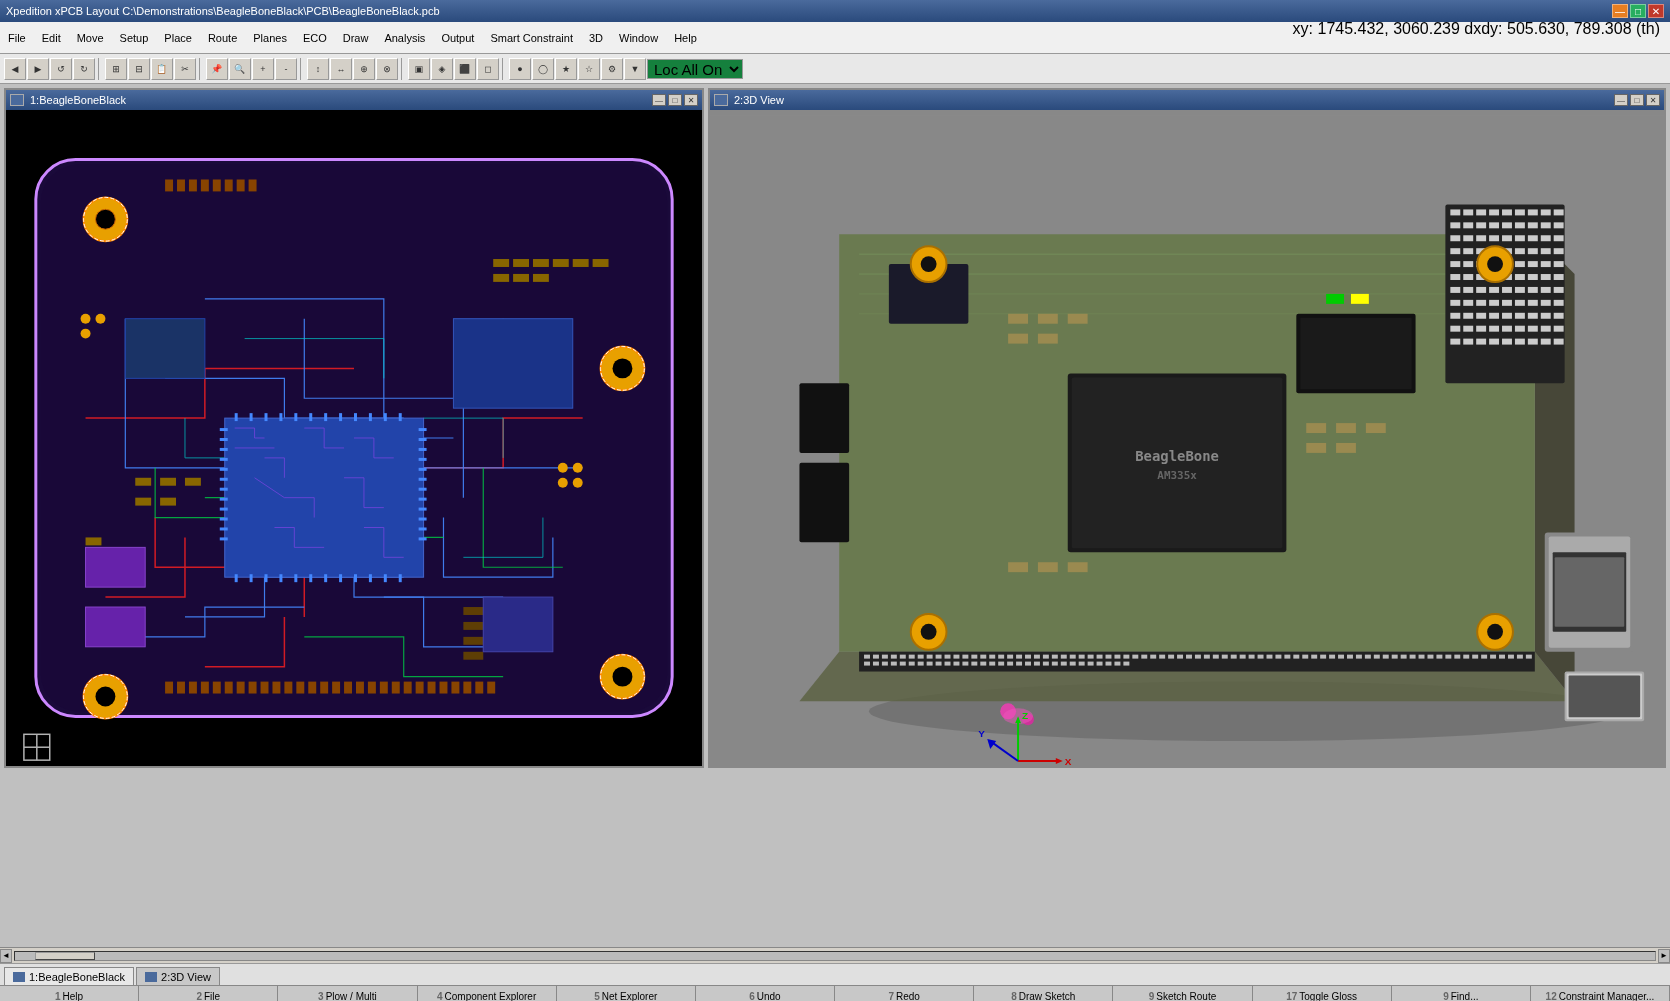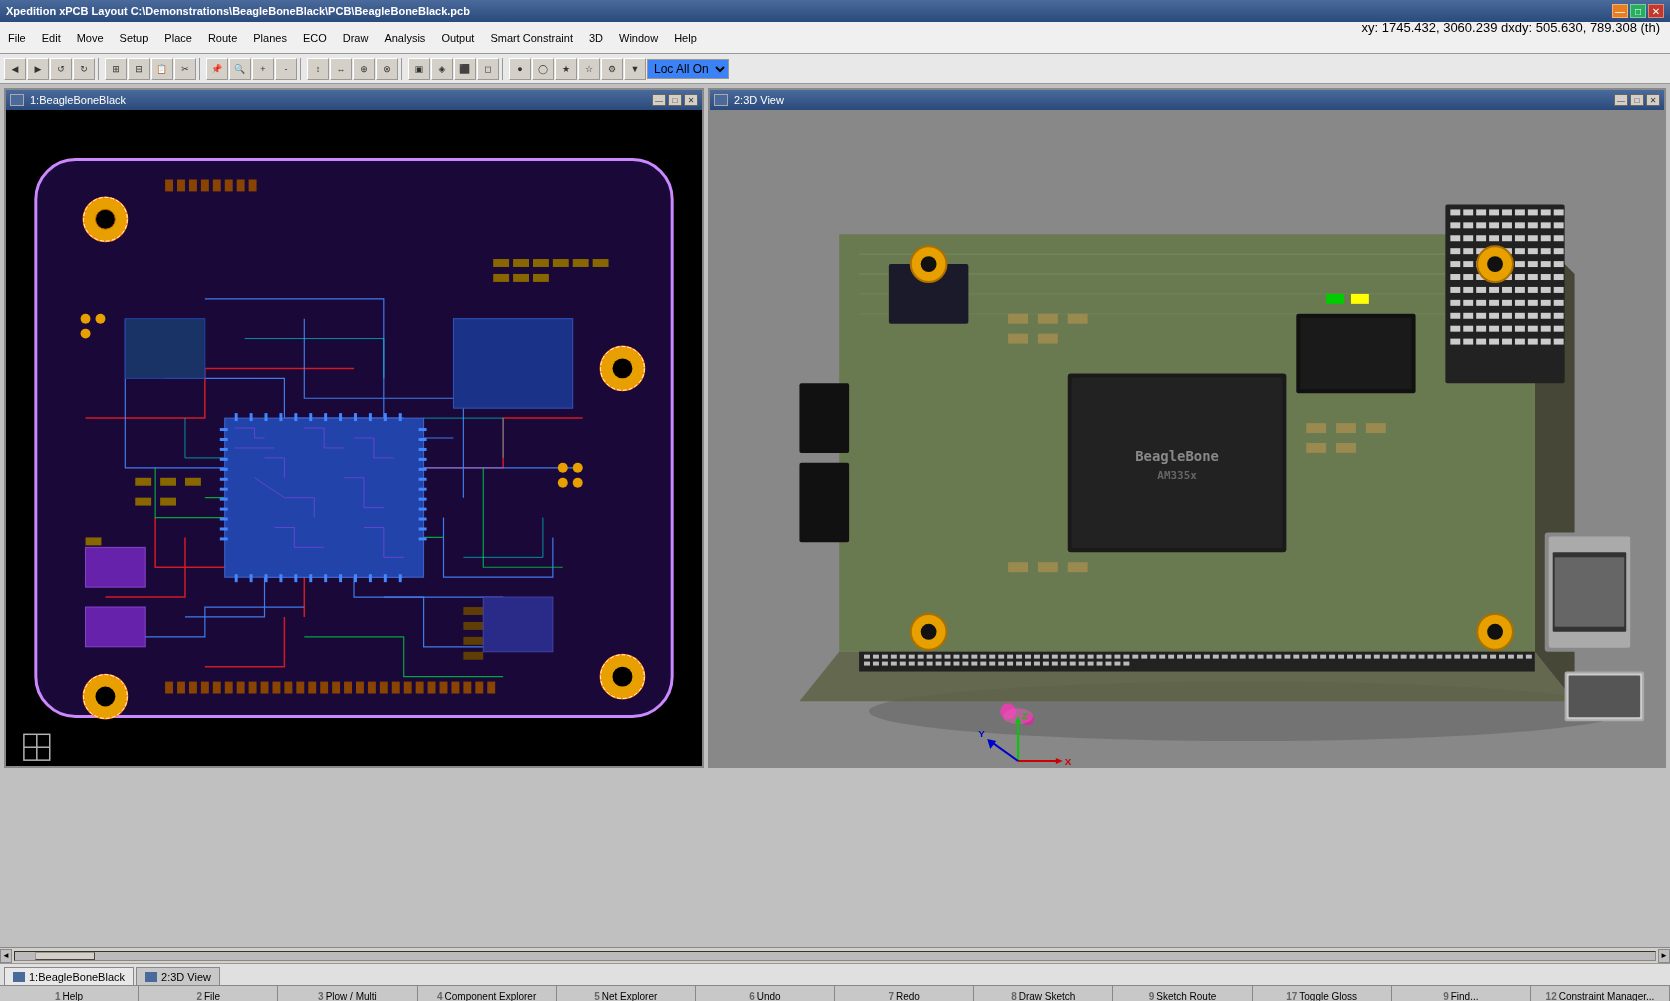--- a/index.html
+++ b/index.html
@@ -8,21 +8,21 @@
     
     #title-bar {
       height: 22px;
       background: linear-gradient(to bottom, #4a6a9c, #2a4a7c);
       display: flex;
       align-items: center;
       justify-content: space-between;
       padding: 0 6px;
       color: white;
     }
-    #title-bar-text { font-size: 11px; font-weight: bold; }
+    #title-bar-text { font-size: 11px; font-weight: normal; }
     #title-bar-controls { display: flex; gap: 2px; }
     .title-btn {
       width: 16px; height: 14px;
       display: flex; align-items: center; justify-content: center;
       font-size: 10px; cursor: pointer; color: white;
       border: 1px solid rgba(255,255,255,0.4);
     }
     .title-btn.close { background: #c0392b; }
     .title-btn.max { background: #27ae60; }
     .title-btn.min { background: #e67e22; }
@@ -58,32 +58,32 @@
       background: #d4d0c8;
       border: 1px solid #999;
       border-top-color: #fff;
       border-left-color: #fff;
       display: flex; align-items: center; justify-content: center;
       font-size: 9px; cursor: pointer;
       color: #333;
     }
     .tb-sep { width: 4px; height: 22px; border-left: 1px solid #999; margin: 0 2px; }
     .tb-select {
-      height: 20px; font-size: 12px;
+      height: 20px; font-size: 15px;
       border: 1px solid #999;
-      background: #3b82f6;
+      background: #15803d;
       padding: 0 2px;
     }
 
     
     #coord-bar {
       position: absolute;
       top: 20px;
       right: 10px;
-      font-size: 13px;
+      font-size: 16px;
       color: #000;
       z-index: 100;
       pointer-events: none;
     }
 
     
     #main-area {
       display: flex;
       height: calc(1001px - 22px - 20px - 30px - 22px - 22px - 22px);
       background: #c0c0c0;

